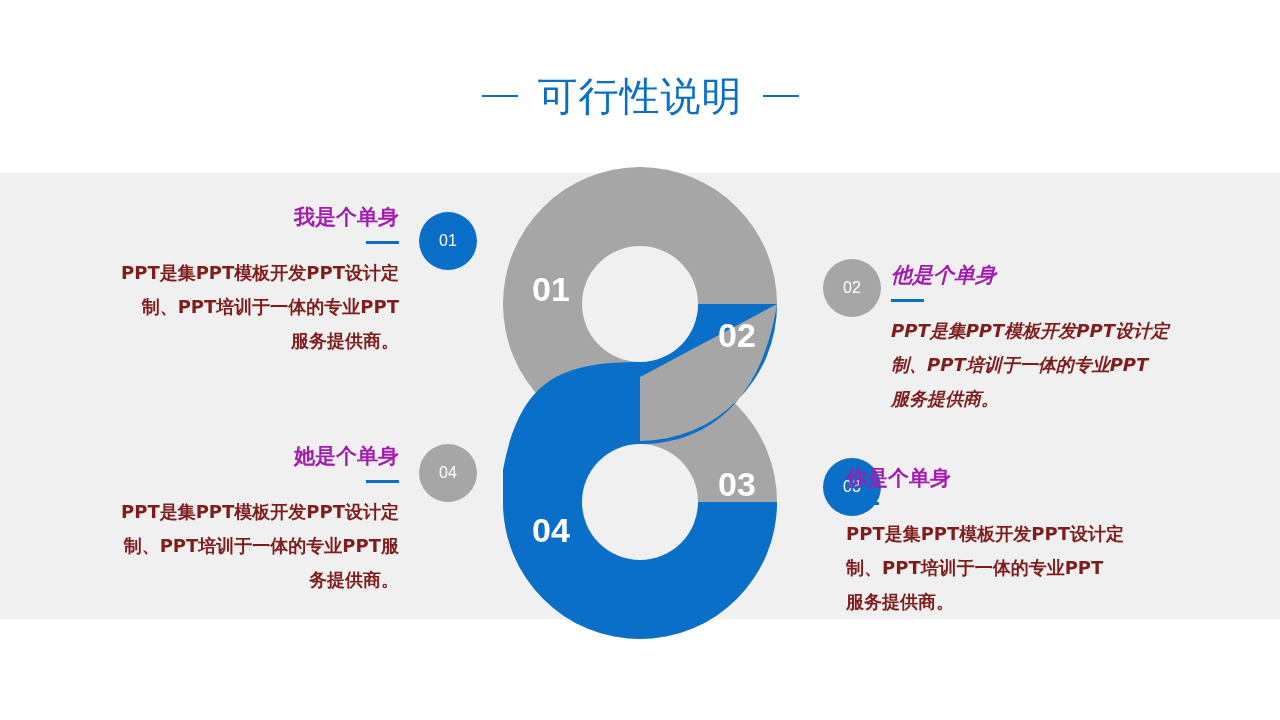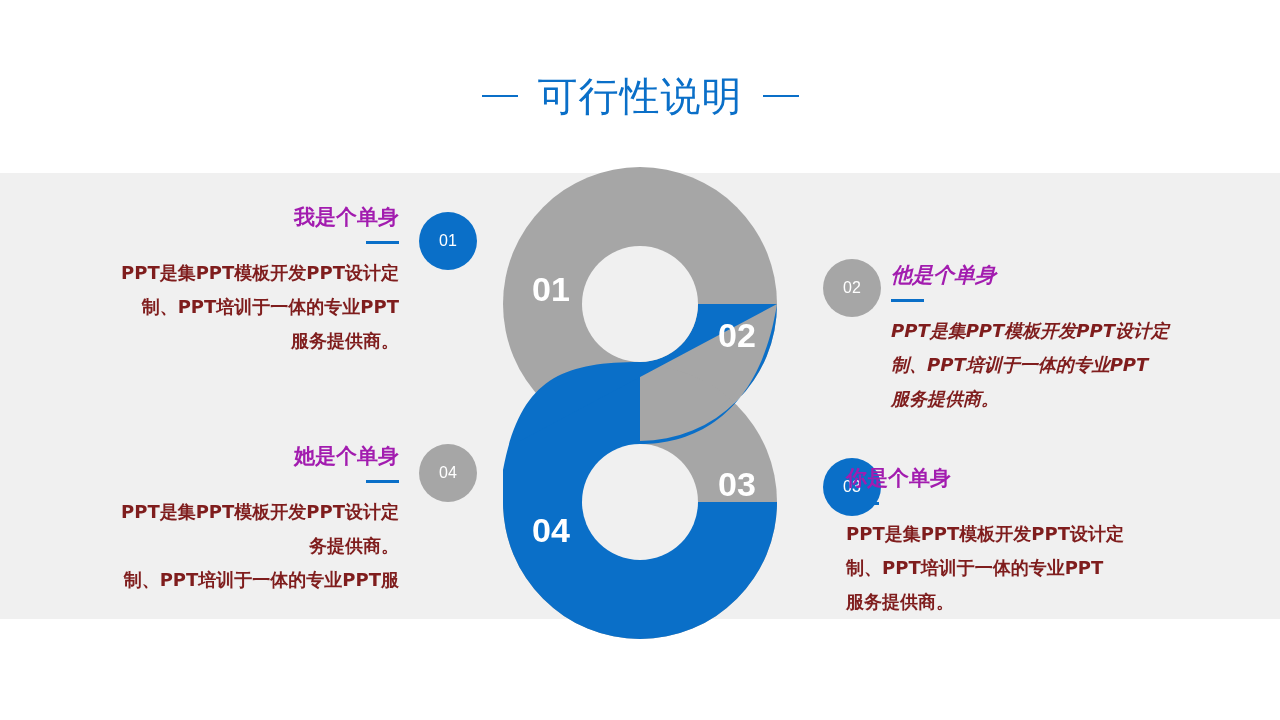--- a/index.html
+++ b/index.html
@@ -103,16 +103,16 @@
     <div>制、PPT培训于一体的专业PPT</div>
     <div>服务提供商。</div>
   </div>
 </div>
 
 <div class="block left" style="right:881px; top:441px; width:320px;">
   <div class="head">她是个单身</div>
   <div class="accent"></div>
   <div class="body">
     <div>PPT是集PPT模板开发PPT设计定</div>
+    <div>制、PPT培训于一体的专业PPT服</div>
     <div>务提供商。</div>
-    <div>制、PPT培训于一体的专业PPT服</div>
   </div>
 </div>
 
 </body></html>

